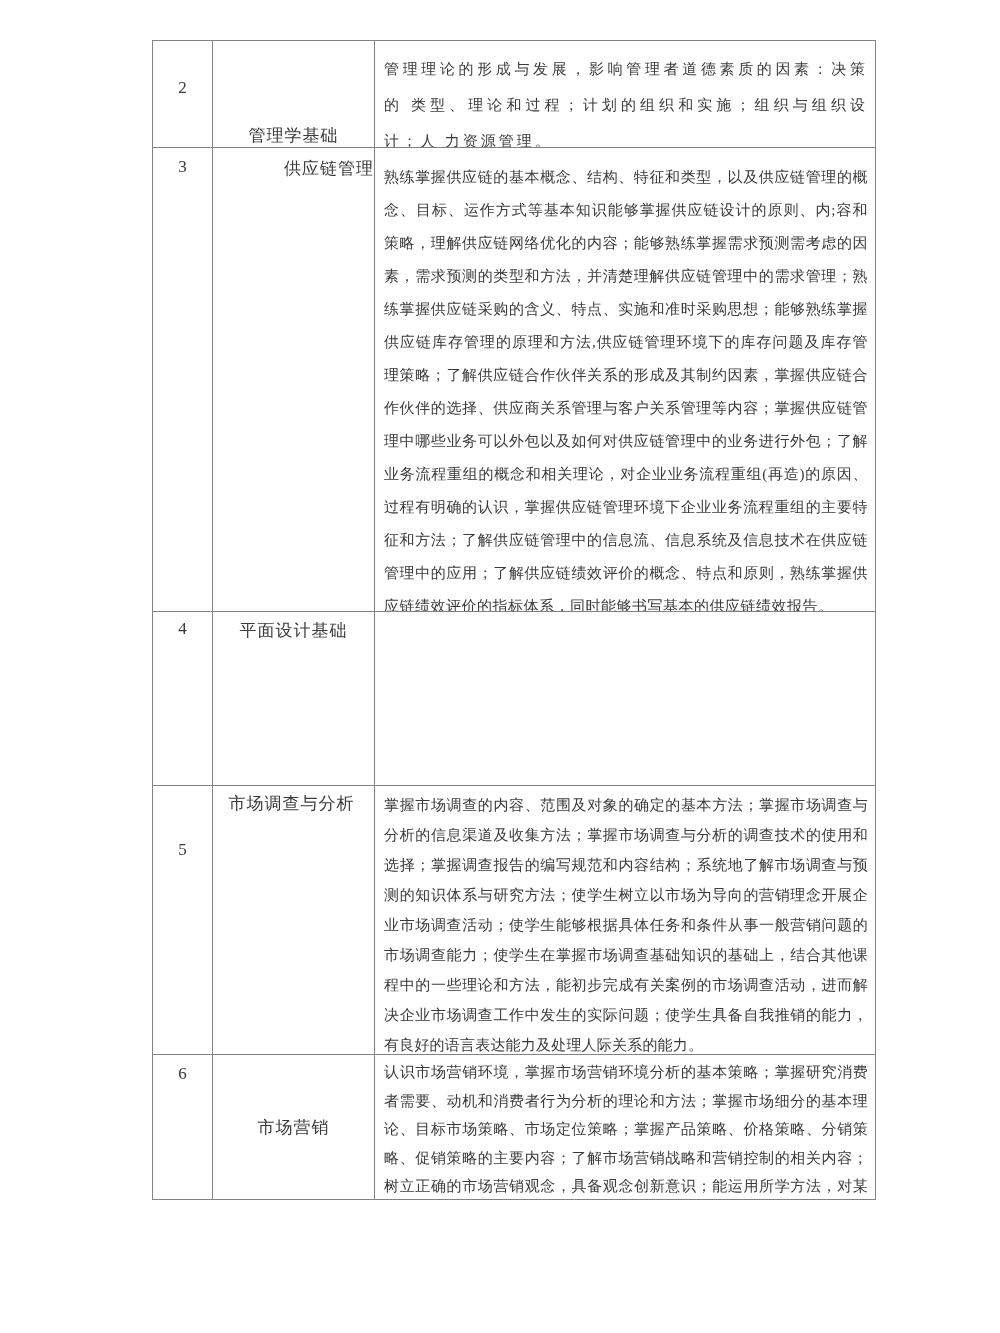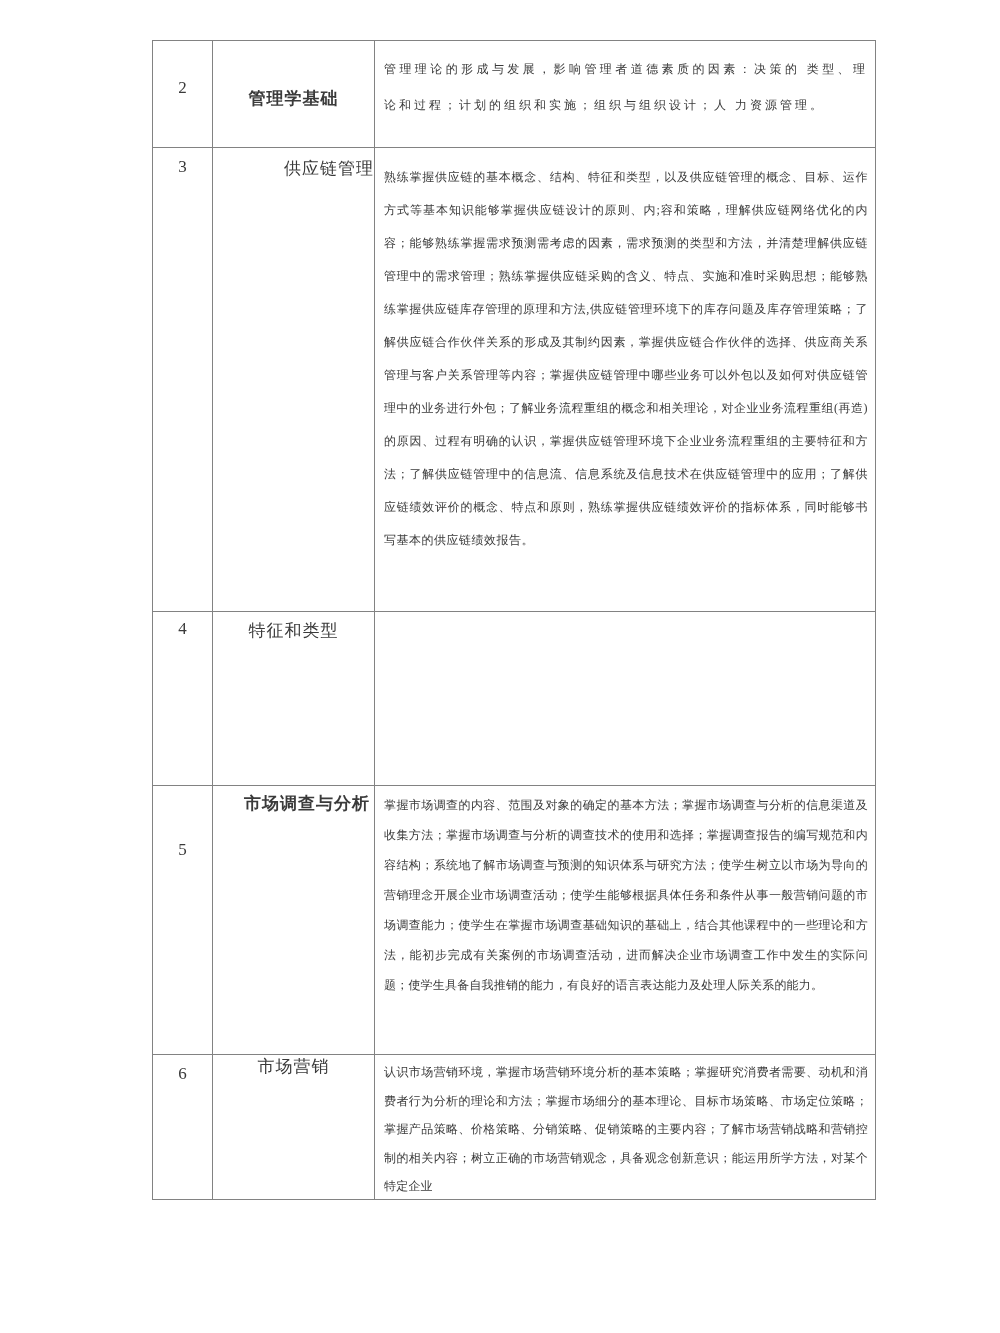--- a/index.html
+++ b/index.html
@@ -37,54 +37,54 @@
     border-right: 1px solid #828282;
     font-size: 17px;
     text-align: center;
   }
   .cell-course {
     border-right: 1px solid #828282;
     font-size: 17px;
     letter-spacing: 1px;
   }
   .cell-desc {
-    font-size: 12px;
+    font-size: 15px;
     padding: 0 7px 0 9px;
     text-align: justify;
     text-align-last: left;
   }
 
   
   .row-a { height: 107px; }
   .row-a .cell-num   { display: flex; align-items: center; justify-content: center; padding-bottom: 12px; }
-  .row-a .cell-course{ display: flex; align-items: center; justify-content: center; padding-top: 8px; font-weight: bold; }
+  .row-a .cell-course{ display: flex; align-items: flex-end; justify-content: center; padding-top: 8px; }
   .row-a .cell-desc  { padding-top: 10px; line-height: 36px; letter-spacing: 3px; }
 
   
   .row-b { height: 464px; }
   .row-b .cell-num   { padding-top: 9px; }
   .row-b .cell-course{ padding-top: 9px; text-align: right; }
   .row-b .cell-desc  { padding-top: 13px; line-height: 33px; letter-spacing: 0.5px; }
 
   
   .row-c { height: 174px; }
   .row-c .cell-num   { padding-top: 7px; }
   .row-c .cell-course{ padding-top: 7px; text-align: center; }
   .row-c .cell-desc  { padding-top: 11px; line-height: 35px; letter-spacing: 0.2px; }
 
   
   .row-d { height: 269px; }
   .row-d .cell-num   { padding-top: 54px; }
-  .row-d .cell-course{ padding-top: 6px; text-align: right; padding-right: 4px; font-weight: bold; }
+  .row-d .cell-course{ padding-top: 6px; text-align: center; padding-right: 4px; }
   .row-d .cell-desc  { padding-top: 4px; line-height: 30px; letter-spacing: 0.2px; }
 
   
   .row-e { height: 144px; }
   .row-e .cell-num   { padding-top: 9px; }
-  .row-e .cell-course{ display: flex; justify-content: center; }
+  .row-e .cell-course{ display: flex; align-items: center; justify-content: center; }
   .row-e .cell-desc  { padding-top: 3px; line-height: 28.5px; letter-spacing: 0.2px; }
 </style>
 </head>
 <body>
 
 <div class="page">
   <div class="doc-table">
 
     <div class="t-row row-a">
       <div class="cell cell-num">
@@ -104,21 +104,21 @@
         <span>供应链管理</span>
       </div>
       <div class="cell cell-desc">熟练掌握供应链的基本概念、结构、特征和类型，以及供应链管理的概念、目标、运作方式等基本知识能够掌握供应链设计的原则、内;容和策略，理解供应链网络优化的内容；能够熟练掌握需求预测需考虑的因素，需求预测的类型和方法，并清楚理解供应链管理中的需求管理；熟练掌握供应链采购的含义、特点、实施和准时采购思想；能够熟练掌握供应链库存管理的原理和方法,供应链管理环境下的库存问题及库存管理策略；了解供应链合作伙伴关系的形成及其制约因素，掌握供应链合作伙伴的选择、供应商关系管理与客户关系管理等内容；掌握供应链管理中哪些业务可以外包以及如何对供应链管理中的业务进行外包；了解业务流程重组的概念和相关理论，对企业业务流程重组(再造)的原因、过程有明确的认识，掌握供应链管理环境下企业业务流程重组的主要特征和方法；了解供应链管理中的信息流、信息系统及信息技术在供应链管理中的应用；了解供应链绩效评价的概念、特点和原则，熟练掌握供应链绩效评价的指标体系，同时能够书写基本的供应链绩效报告。</div>
     </div>
 
     <div class="t-row row-c">
       <div class="cell cell-num">
         <span>4</span>
       </div>
       <div class="cell cell-course">
-        <span>特征和类型</span>
+        <span>平面设计基础</span>
       </div>
     </div>
 
     <div class="t-row row-d">
       <div class="cell cell-num">
         <span>5</span>
       </div>
       <div class="cell cell-course">
         <span>市场调查与分析</span>
       </div>

